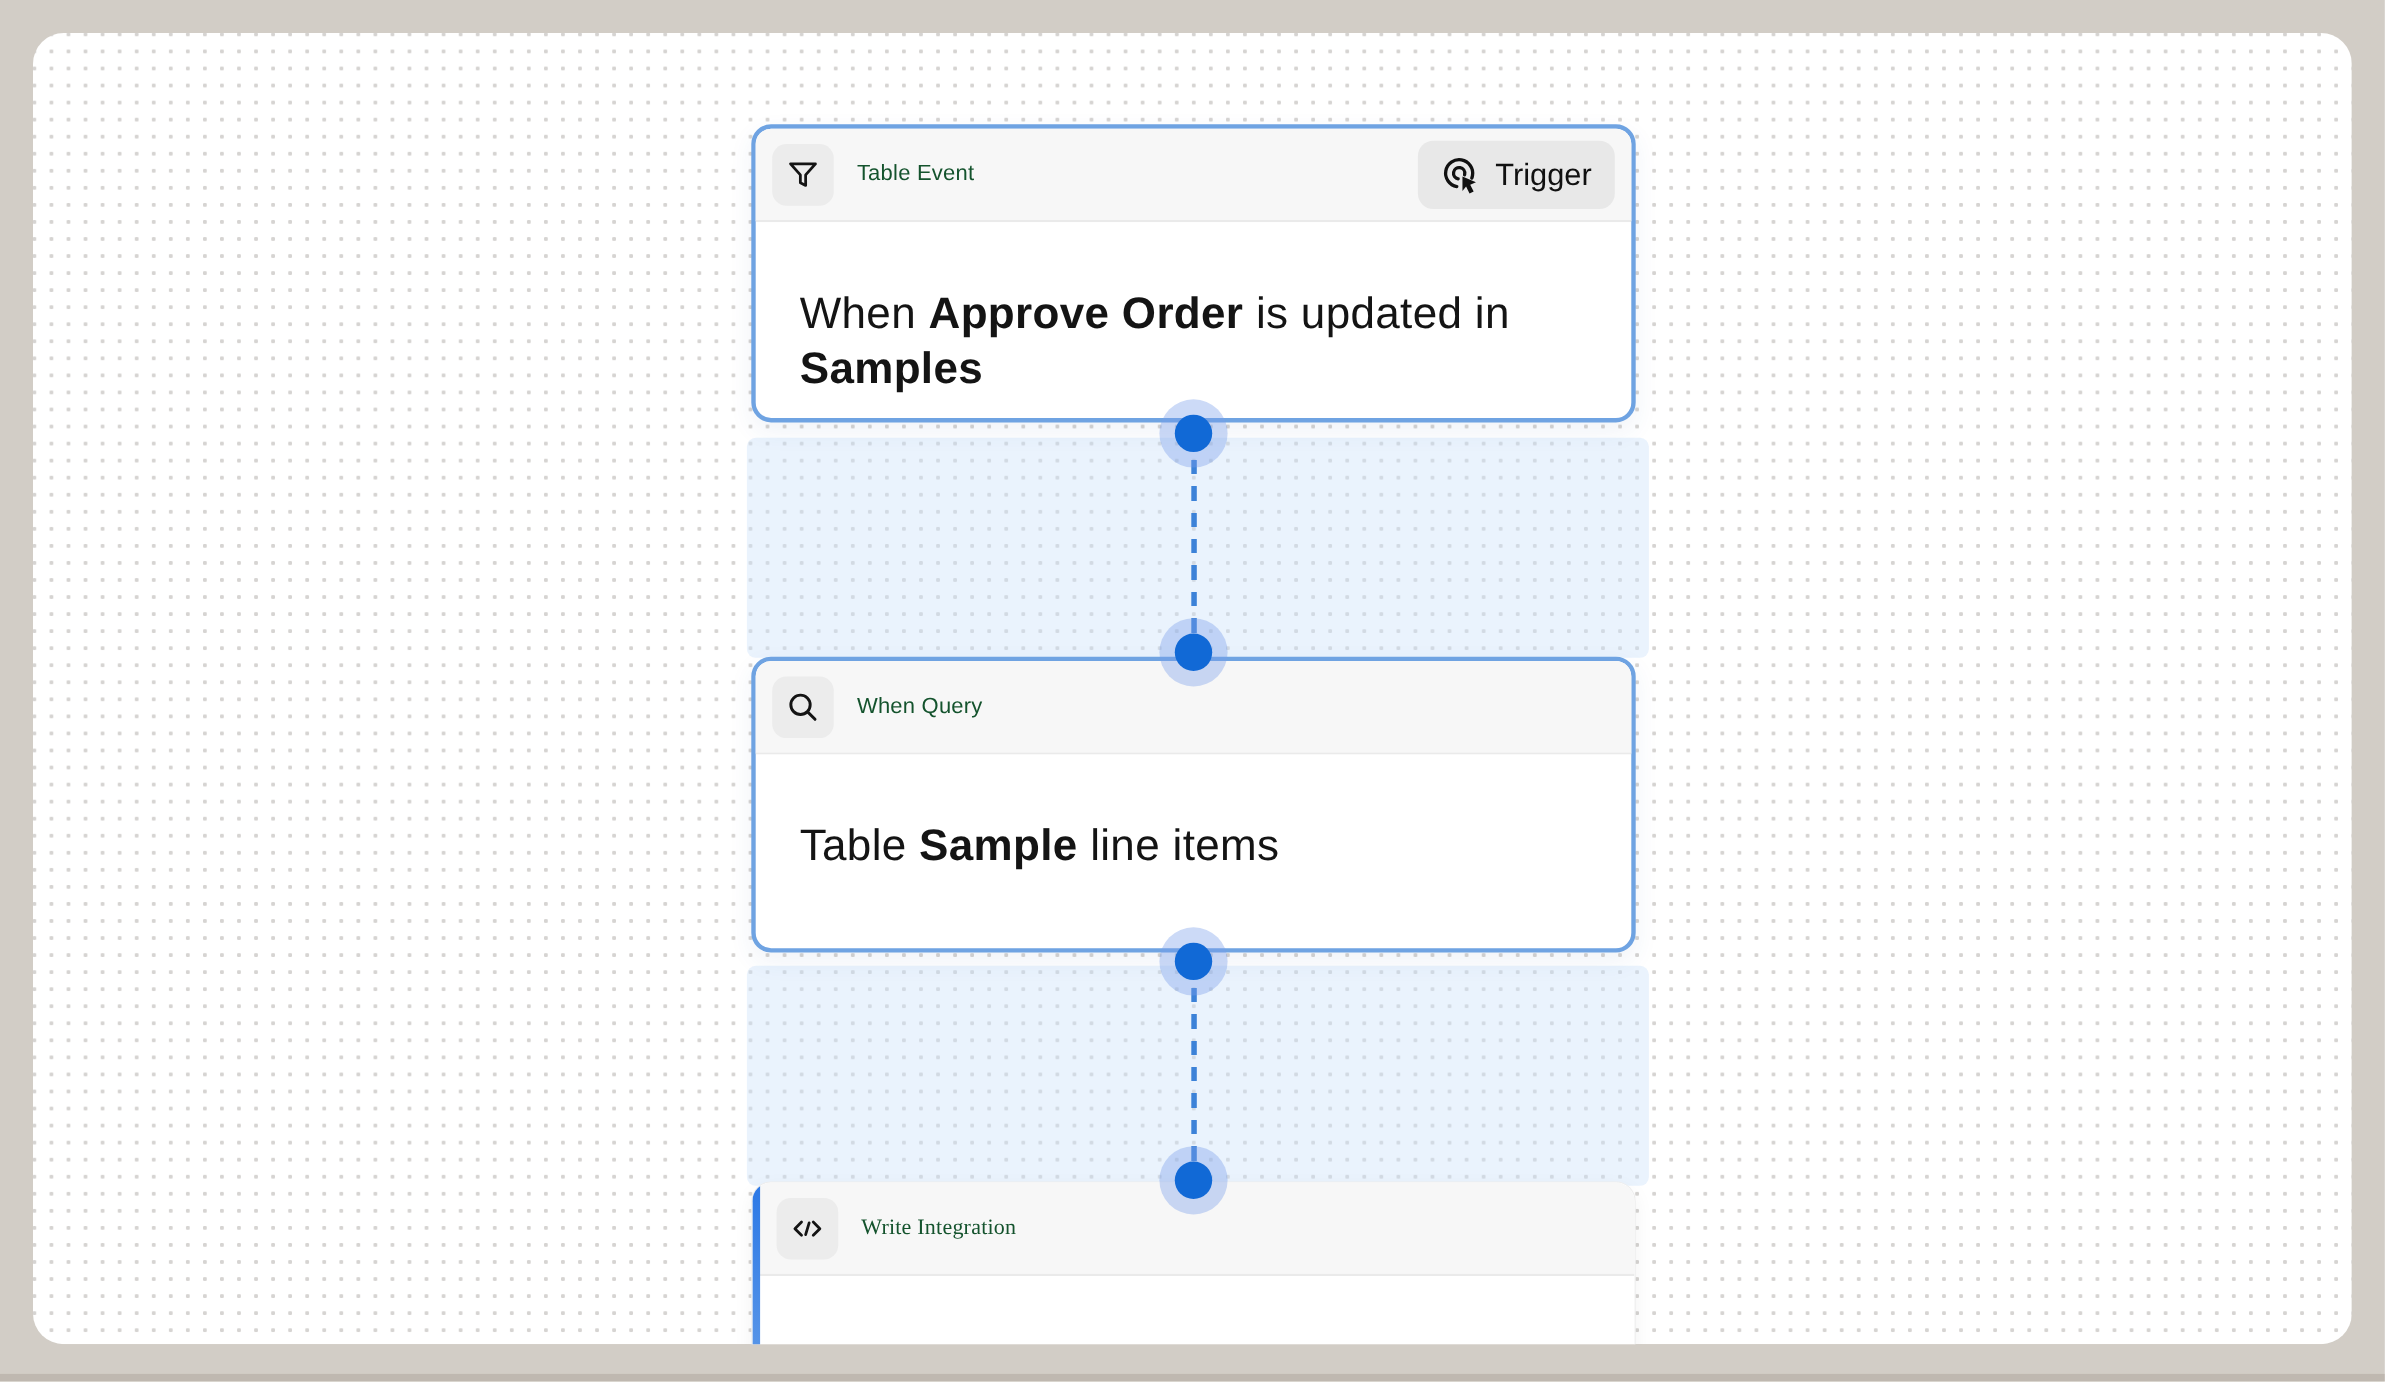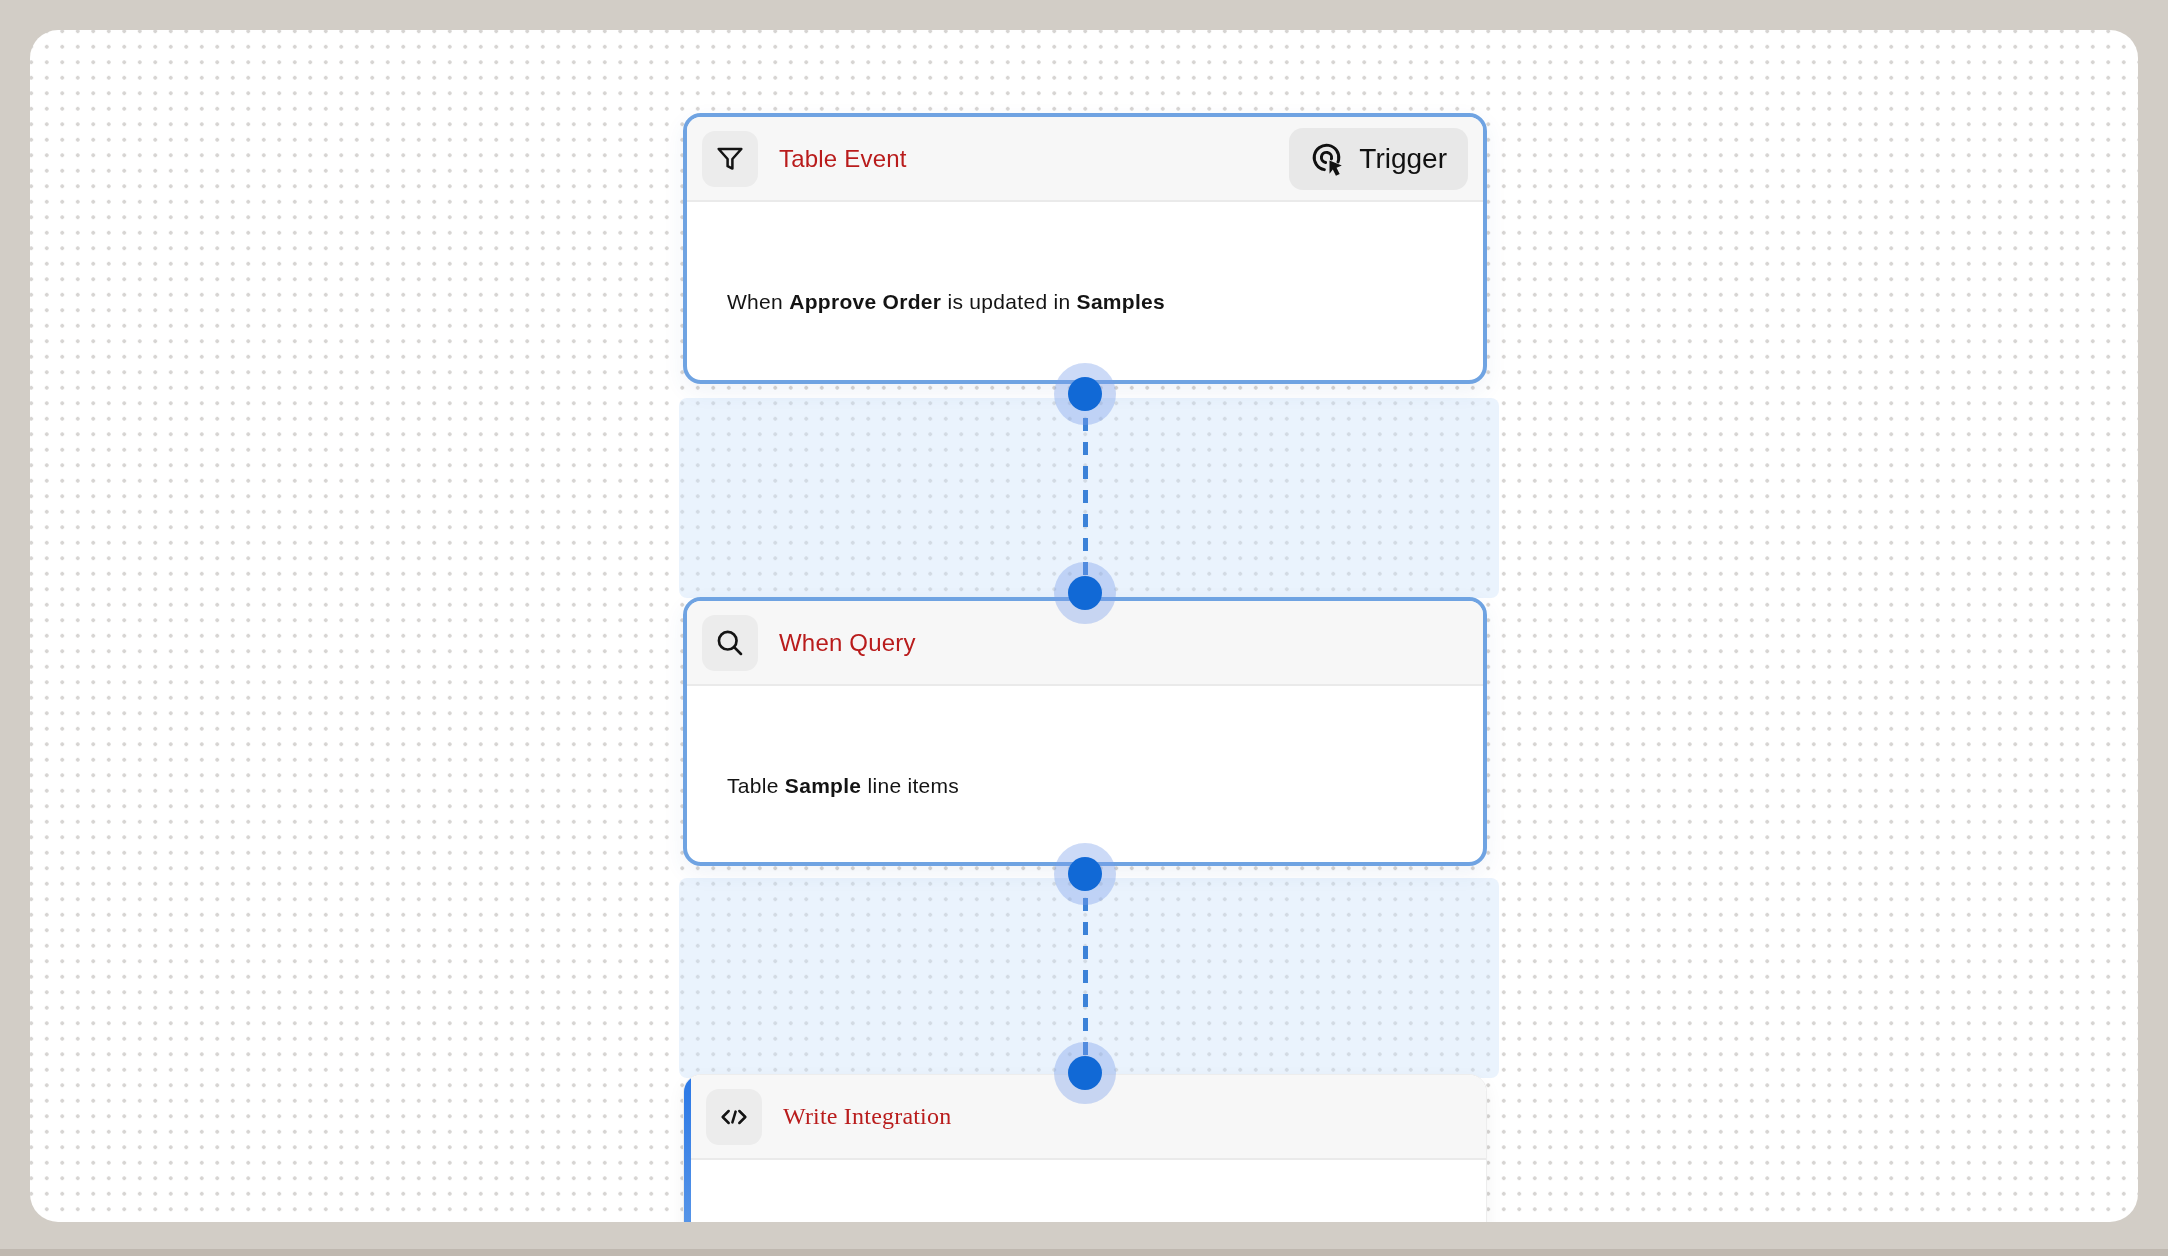--- a/index.html
+++ b/index.html
@@ -81,31 +81,31 @@
     border-radius:14px 14px 0 0;
   }
   .node.plain .node-header{border-radius:17px 17px 0 0;padding-left:22px;font-family:Liberation Serif, serif;}
   .icon-chip{
     width:56px;height:56px;border-radius:13px;background:var(--chip-bg);
     display:flex;align-items:center;justify-content:center;flex:0 0 auto;
     color:#141414;
   }
   .icon-chip svg{width:32px;height:32px;display:block;}
   .node-title{
-    margin-left:21px;font-size:24px;letter-spacing:.2px;color:#b91c1c;
+    margin-left:21px;font-size:20px;letter-spacing:.2px;color:#14532d;
     white-space:nowrap;
   }
   .badge{
     margin-left:auto;height:62px;border-radius:14px;background:var(--badge-bg);
     display:flex;align-items:center;gap:13px;padding:0 21px;
     font-size:28px;color:#111;
   }
   .badge svg{width:36px;height:36px;display:block;}
   .node-body{
-    padding:87px 40px 0 40px;font-size:21px;letter-spacing:.3px;color:#141414;
+    padding:58px 40px 0 40px;font-size:40px;letter-spacing:.3px;color:#141414;
     line-height:1.25;
   }
   .node-body b{font-weight:bold;}
   .node1{top:83px;height:271px;}
   .node2{top:567px;height:269px;}
   .node3{top:1044px;height:300px;}
 </style>
 </head>
 <body>
 

